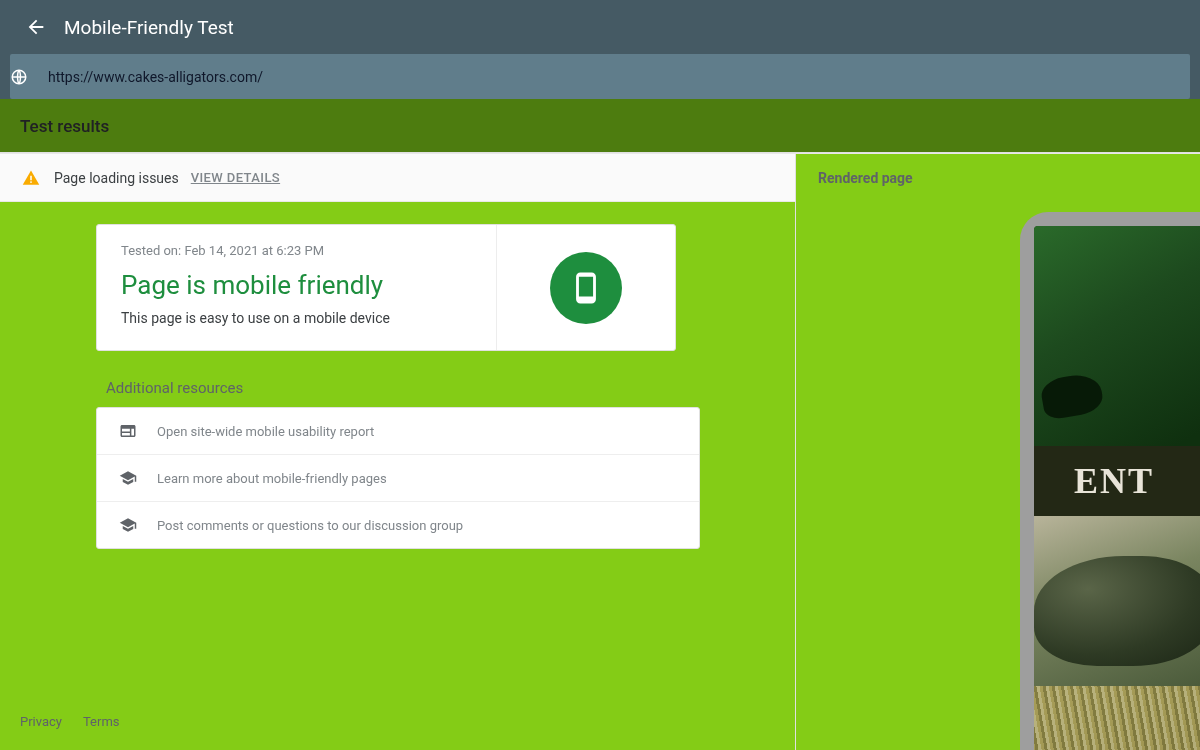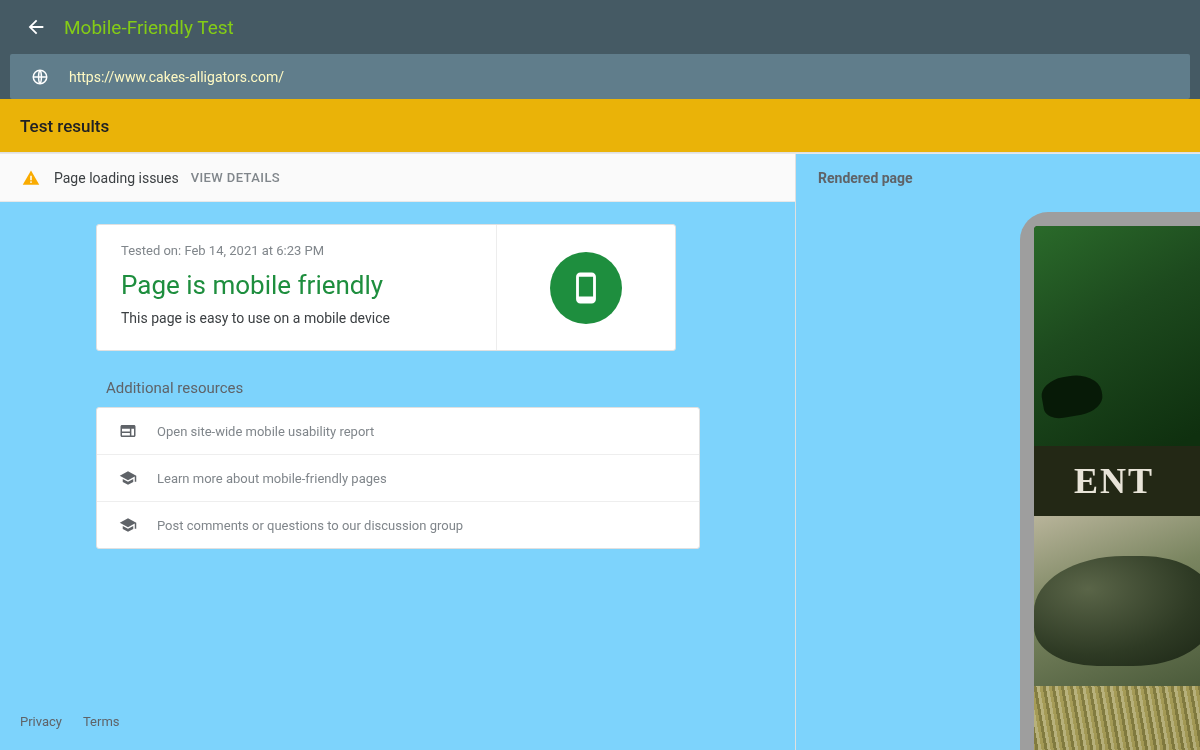--- a/index.html
+++ b/index.html
@@ -10,67 +10,67 @@
     background: #fff;
     overflow: hidden;
     position: relative;
   }
   .topbar {
     background: #455a64;
     height: 54px;
     display: flex;
     align-items: center;
     padding: 0 16px;
-    color: #84cc16;
+    color: #ffffff;
   }
   .back-btn {
     width: 40px; height: 40px;
     display: flex; align-items: center; justify-content: center;
     cursor: pointer;
     border-radius: 50%;
   }
   .topbar-title {
     font-size: 19px;
     font-weight: 400;
     margin-left: 8px;
   }
   .urlbar {
     background: #607d8b;
     height: 45px;
     margin: 0 10px;
     display: flex;
     align-items: center;
-    padding: 0 21px;
-    color: #fef9c3;
+    padding: 0 0;
+    color: #0f172a;
     border-radius: 2px;
     margin-top: 0;
   }
   .urlbar-wrap {
     background:#455a64;
     padding-bottom:0;
   }
   .urlbar .globe { margin-right: 20px; display:flex; }
   .urlbar-text { font-size: 14px; }
   .section-title-bar {
     height: 54px;
     display: flex;
     align-items: center;
     padding: 8px 20px;
     border-bottom: 1px solid #e0e0e0;
-    background:#eab308;
+    background:#4d7c0f;
   }
   .section-title {
     font-size: 17px;
     font-weight: 500;
     color: #202124;
   }
   .content-area {
     display: flex;
     height: calc(750px - 54px - 45px - 54px);
-    background: #7dd3fc;
+    background: #84cc16;
     border-top:1px solid #e8e8e8;
   }
   .left-col {
     flex: 1;
     border-right: 1px solid #e0e0e0;
     position: relative;
   }
   .right-col {
     width: 404px;
     position: relative;
@@ -88,20 +88,21 @@
   }
   .issues-bar .warn-icon { margin-right: 14px; display:flex; }
   .issues-bar .issues-text { color: #3c4043; }
   .issues-bar .view-details {
     margin-left: 12px;
     color: #80868b;
     font-weight: 500;
     letter-spacing: .4px;
     font-size: 13px;
     cursor: pointer;
+    text-decoration: underline;
   }
   .result-card {
     width: 580px;
     margin: 22px 0 0 96px;
     background: #fff;
     border: 1px solid #e0e0e0;
     border-radius: 3px;
     display: flex;
   }
   .result-left {

